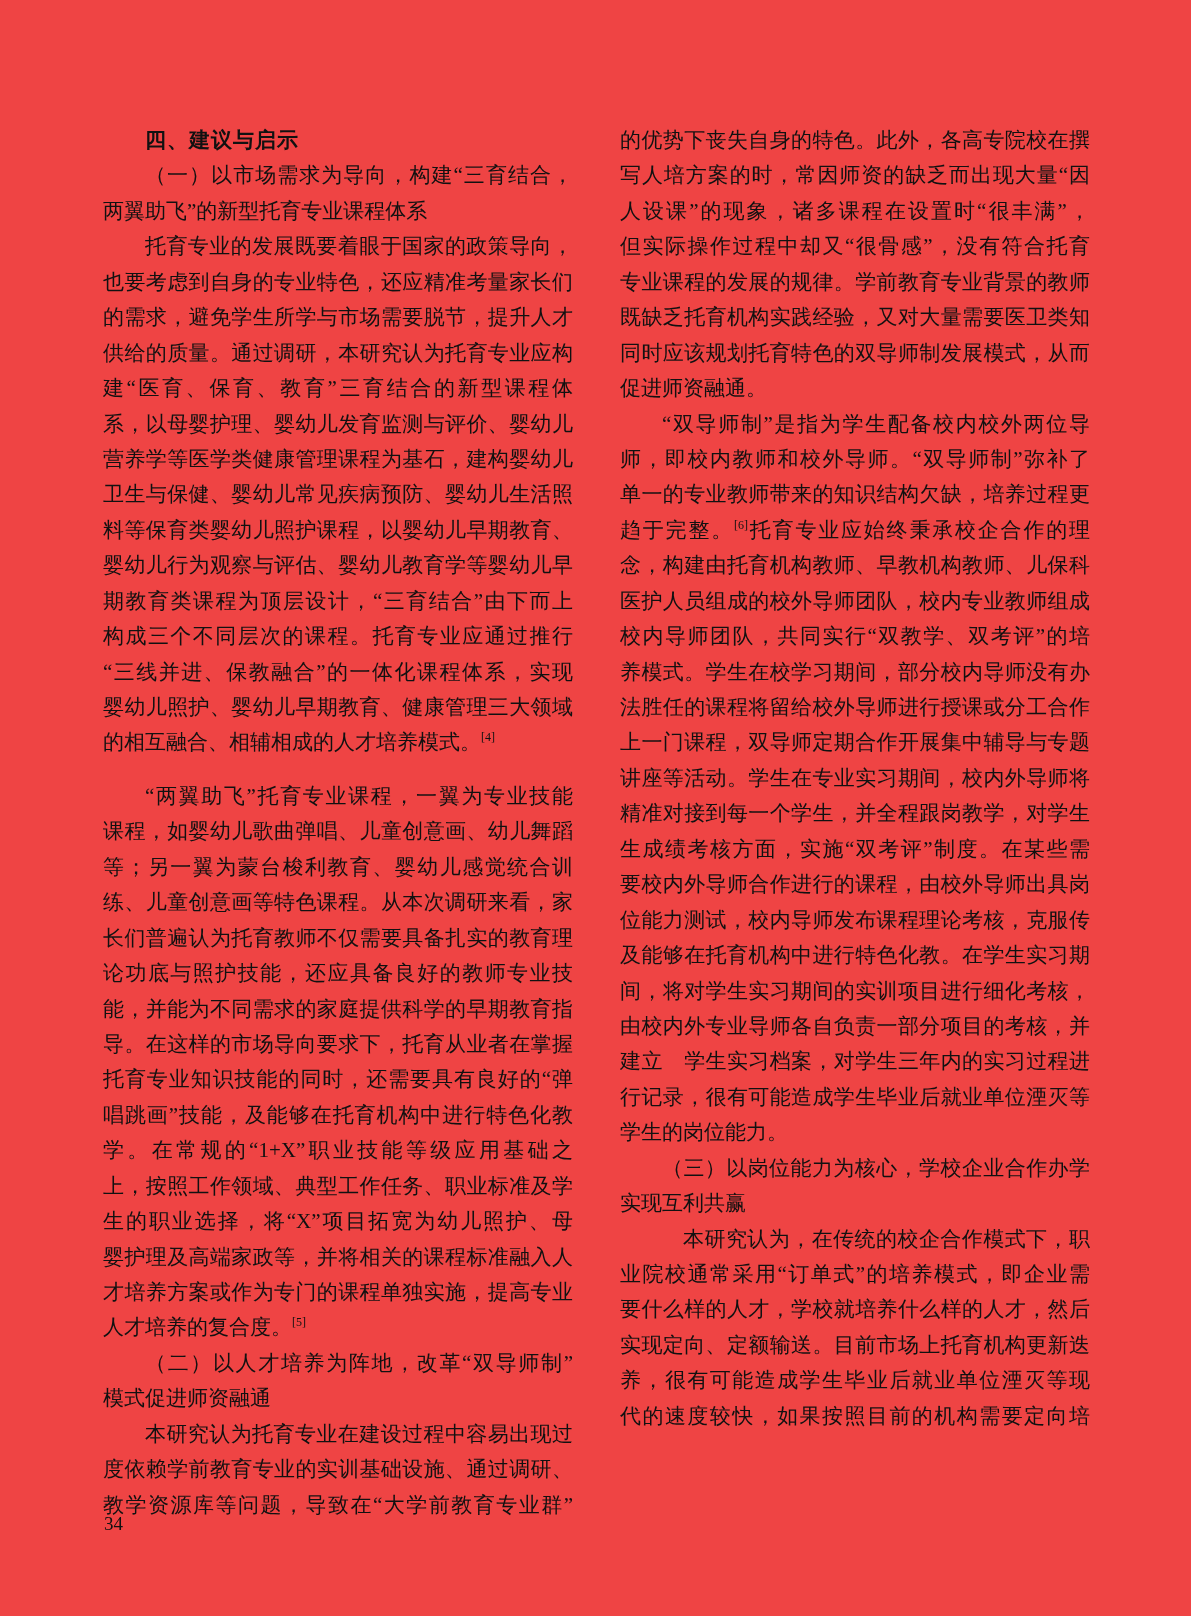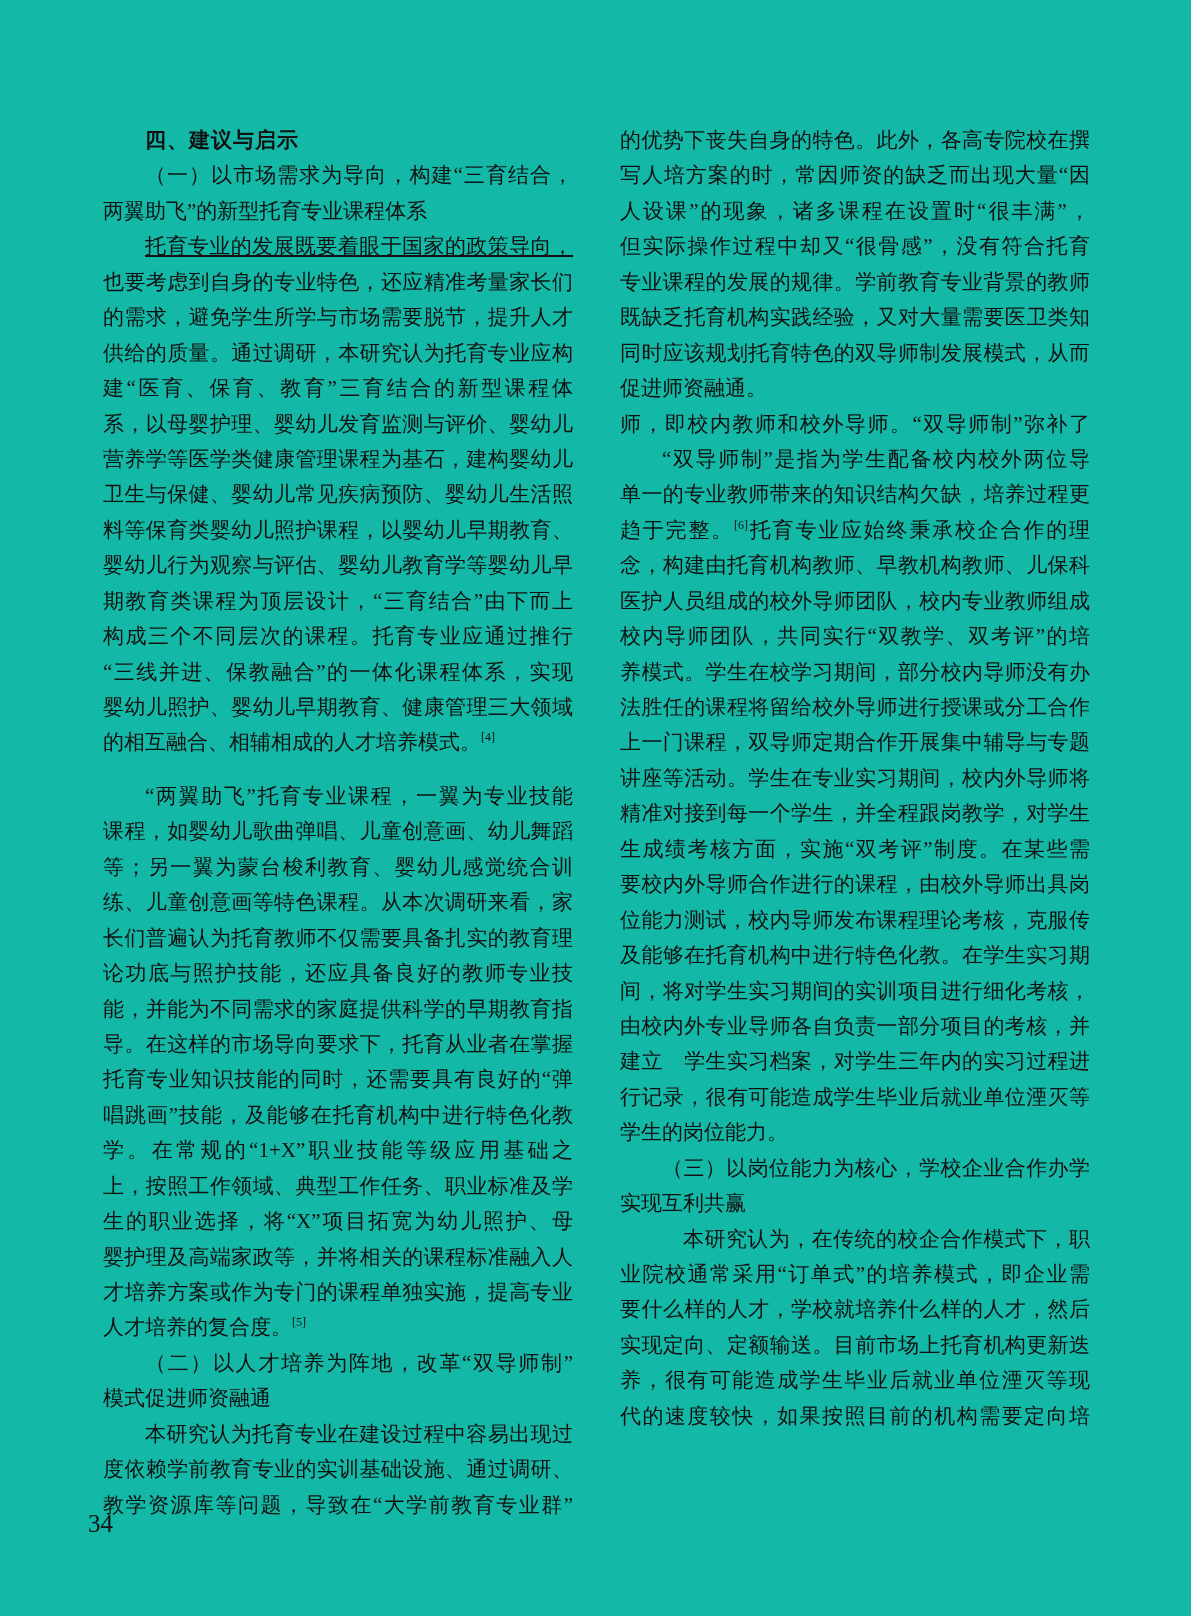--- a/index.html
+++ b/index.html
@@ -4,21 +4,21 @@
 <style>
   html, body {
     margin: 0;
     padding: 0;
     background: #ffffff;
   }
   .page {
     position: relative;
     width: 1191px;
     height: 1616px;
-    background: #14b8a6;
+    background: #ef4444;
     font-family: "Liberation Serif", "DejaVu Serif", serif;
     color: #111111;
     overflow: hidden;
   }
   .columns {
     position: absolute;
     left: 103px;
     top: 123px;
     display: flex;
     gap: 47px;
@@ -43,36 +43,36 @@
     letter-spacing: 1px;
   }
   .line sup {
     font-size: 12px;
     line-height: 1;
     vertical-align: super;
     letter-spacing: 0;
   }
   .page-number {
     position: absolute;
-    left: 88px;
+    left: 104px;
     top: 1506px;
-    font-size: 25px;
+    font-size: 19px;
     line-height: 35px;
   }
 </style>
 </head>
 <body>
 
 <div class="page">
   <div class="columns">
     <div class="col">
         <div class="line b" style="padding-left: 42px;">四、建议与启示</div>
         <div class="line j" style="padding-left: 42px;">（一）以市场需求为导向，构建“三育结合，</div>
         <div class="line">两翼助飞”的新型托育专业课程体系</div>
-        <div class="line j" style="padding-left: 42px; text-decoration: underline;">托育专业的发展既要着眼于国家的政策导向，</div>
+        <div class="line j" style="padding-left: 42px;">托育专业的发展既要着眼于国家的政策导向，</div>
         <div class="line j">也要考虑到自身的专业特色，还应精准考量家长们</div>
         <div class="line j">的需求，避免学生所学与市场需要脱节，提升人才</div>
         <div class="line j">供给的质量。通过调研，本研究认为托育专业应构</div>
         <div class="line j">建“医育、保育、教育”三育结合的新型课程体</div>
         <div class="line j">系，以母婴护理、婴幼儿发育监测与评价、婴幼儿</div>
         <div class="line j">营养学等医学类健康管理课程为基石，建构婴幼儿</div>
         <div class="line j">卫生与保健、婴幼儿常见疾病预防、婴幼儿生活照</div>
         <div class="line j">料等保育类婴幼儿照护课程，以婴幼儿早期教育、</div>
         <div class="line j">婴幼儿行为观察与评估、婴幼儿教育学等婴幼儿早</div>
         <div class="line j">期教育类课程为顶层设计，“三育结合”由下而上</div>
@@ -104,22 +104,22 @@
       </div>
     <div class="col">
         <div class="line j">的优势下丧失自身的特色。此外，各高专院校在撰</div>
         <div class="line j">写人培方案的时，常因师资的缺乏而出现大量“因</div>
         <div class="line j">人设课”的现象，诸多课程在设置时“很丰满”，</div>
         <div class="line j">但实际操作过程中却又“很骨感”，没有符合托育</div>
         <div class="line j">专业课程的发展的规律。学前教育专业背景的教师</div>
         <div class="line j">既缺乏托育机构实践经验，又对大量需要医卫类知</div>
         <div class="line j">同时应该规划托育特色的双导师制发展模式，从而</div>
         <div class="line">促进师资融通。</div>
+        <div class="line j" style="padding-left: 42px;">“双导师制”是指为学生配备校内校外两位导</div>
         <div class="line j">师，即校内教师和校外导师。“双导师制”弥补了</div>
-        <div class="line j" style="padding-left: 42px;">“双导师制”是指为学生配备校内校外两位导</div>
         <div class="line j">单一的专业教师带来的知识结构欠缺，培养过程更</div>
         <div class="line j">趋于完整。<sup>[6]</sup>托育专业应始终秉承校企合作的理</div>
         <div class="line j">念，构建由托育机构教师、早教机构教师、儿保科</div>
         <div class="line j">医护人员组成的校外导师团队，校内专业教师组成</div>
         <div class="line j">校内导师团队，共同实行“双教学、双考评”的培</div>
         <div class="line j">养模式。学生在校学习期间，部分校内导师没有办</div>
         <div class="line j">法胜任的课程将留给校外导师进行授课或分工合作</div>
         <div class="line j">上一门课程，双导师定期合作开展集中辅导与专题</div>
         <div class="line j">讲座等活动。学生在专业实习期间，校内外导师将</div>
         <div class="line j">精准对接到每一个学生，并全程跟岗教学，对学生</div>

